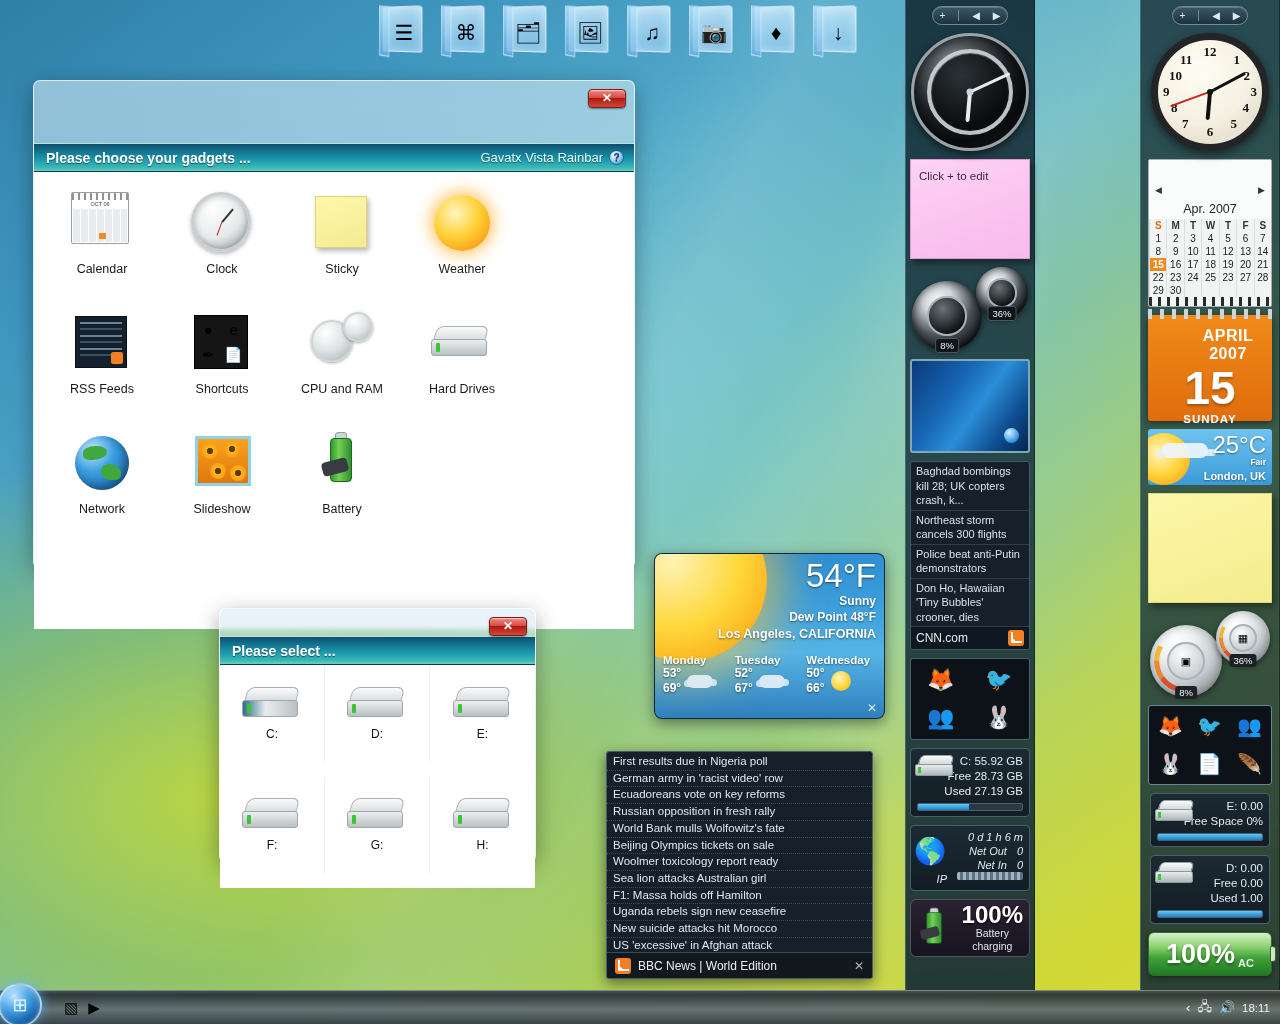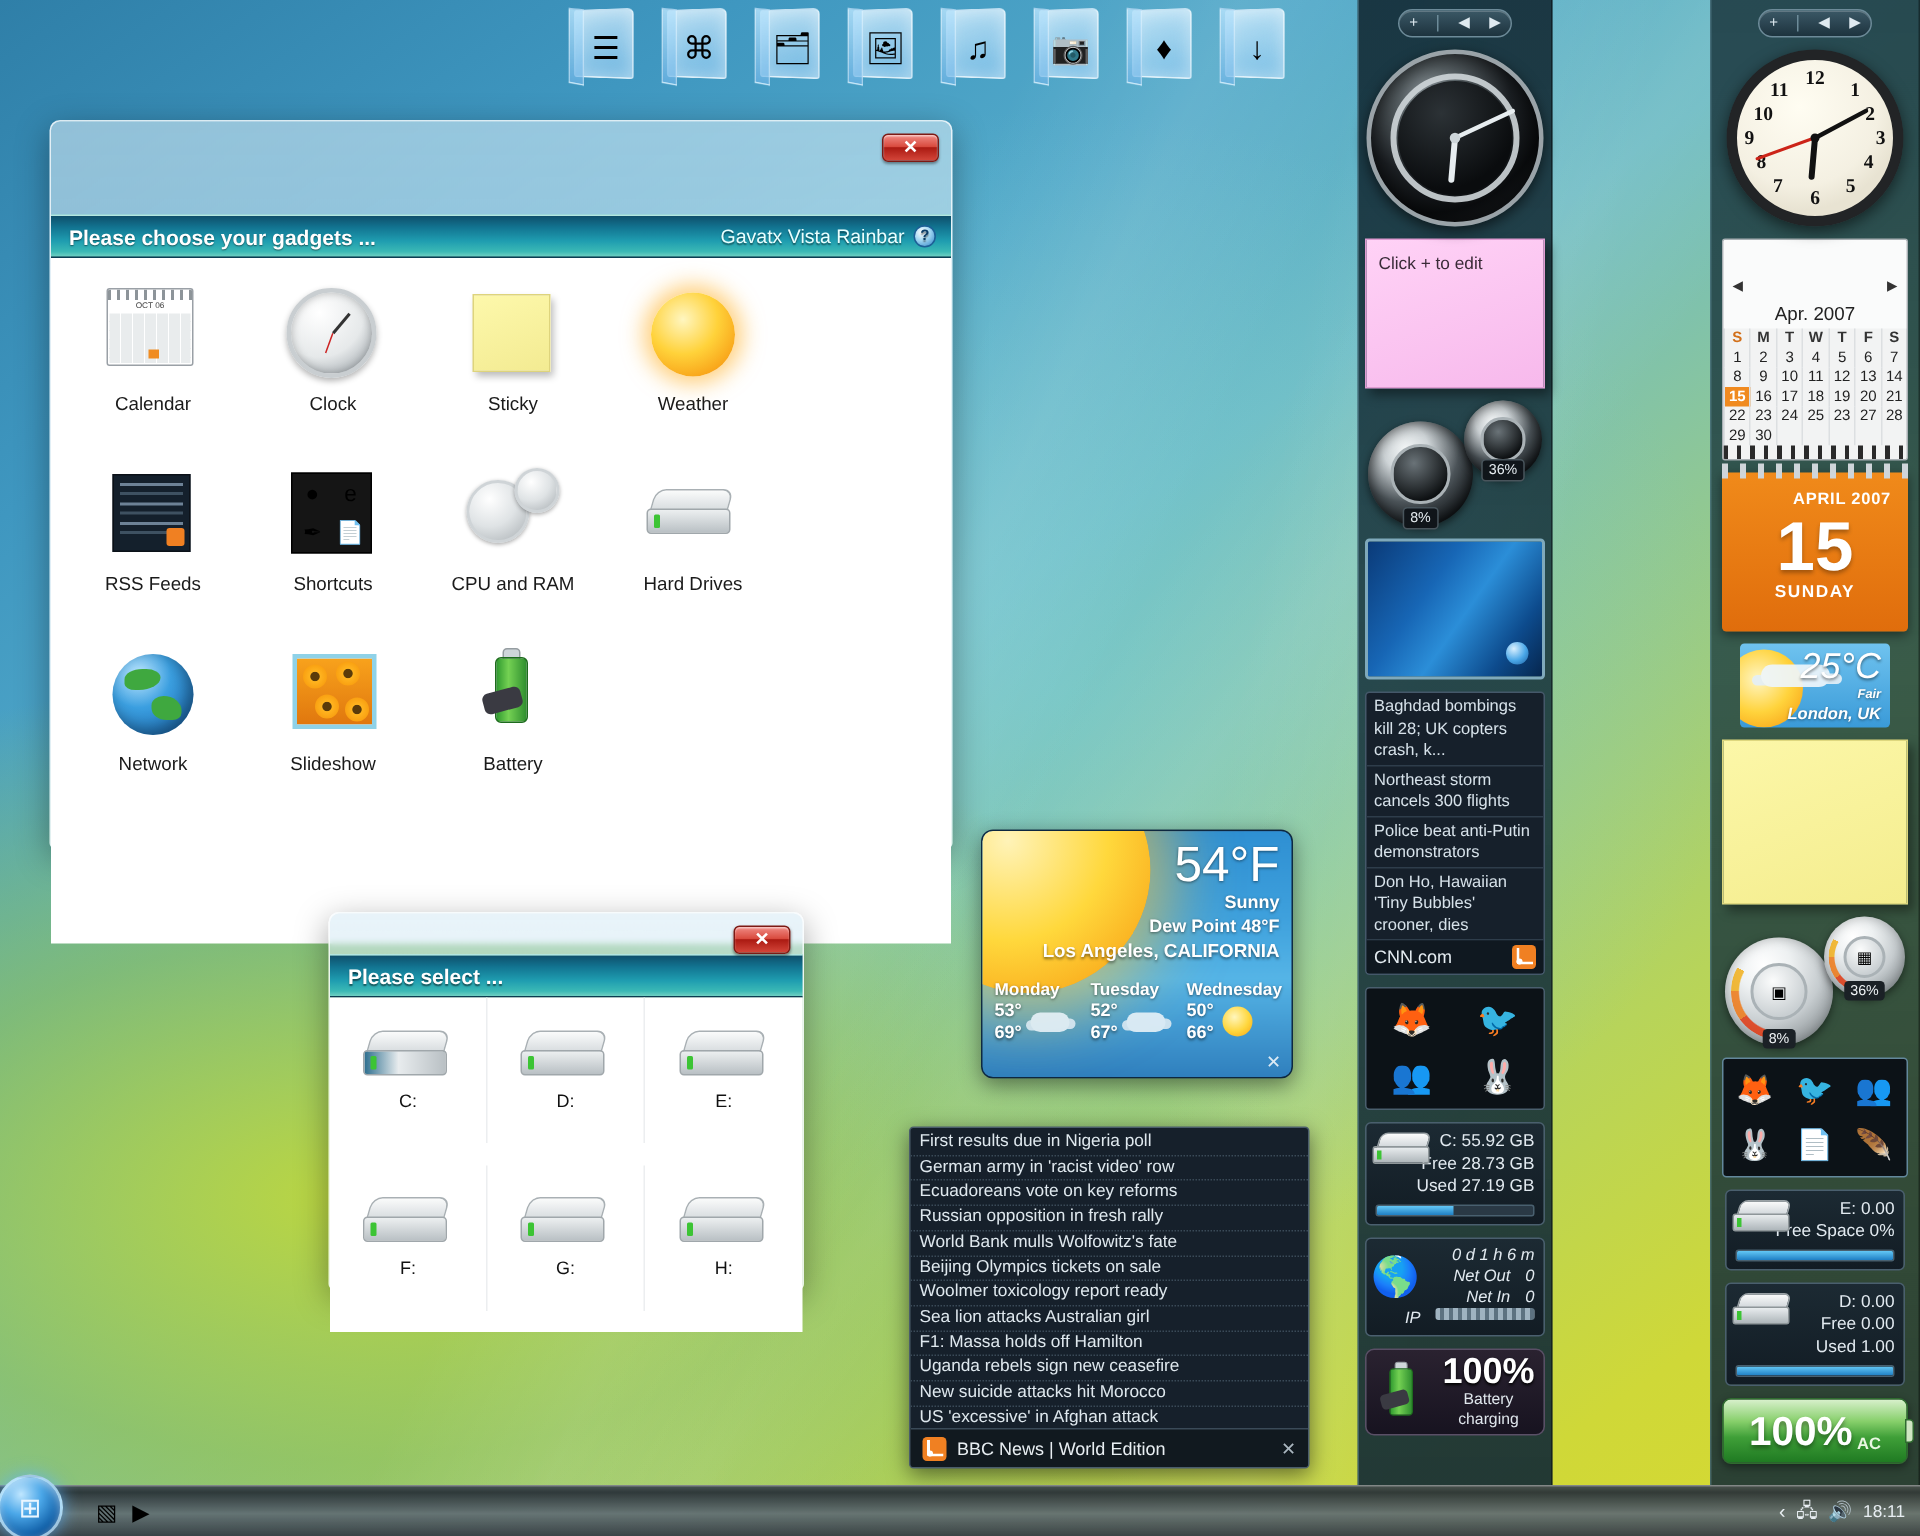--- a/index.html
+++ b/index.html
@@ -133,21 +133,21 @@
 
   
   #drive-dialog { left:219px; top:608px; width:317px; height:252px; }
   #dd-grid { display:flex; flex-wrap:wrap; height:223px; }
   .dd-item { width:105px; height:97px; display:flex; flex-direction:column; align-items:center; justify-content:center;
              border-right:1px solid #eceef0; cursor:pointer; }
   .dd-label{ font-size:12px; color:#111; margin-top:6px;}
 
   
   #weather-gadget {
-    position:absolute; left:654px; top:553px; width:208px; height:166px;
+    position:absolute; left:654px; top:553px; width:231px; height:166px;
     border-radius:8px; overflow:hidden;
     border:1px solid rgba(10,30,50,0.9);
     box-shadow:0 4px 14px rgba(0,0,0,0.45);
     background: linear-gradient(180deg,#2e8fd2 0%, #3ea0dc 35%, #55b4e6 60%, #2f7fbd 100%);
     color:#fff; font-size:12px;
   }
   #weather-gadget .bigsun{
     position:absolute; left:-52px; top:-56px; width:164px; height:164px; border-radius:50%;
     background: radial-gradient(circle at 42% 38%, #fff3b8, #ffd83c 48%, #f9a81a 85%);
     box-shadow:0 0 40px 18px rgba(255,200,60,0.55);
@@ -308,26 +308,26 @@
   #r-cal th{ font-size:10px; color:#333; font-weight:bold; padding:1px 0; border-left:1px solid #dcdfe1;}
   #r-cal th.sun{ color:#d2701a;}
   #r-cal td{ font-size:10px; color:#222; text-align:center; padding:1px 0; border-left:1px solid #dcdfe1;}
   #r-cal td.sel{ background:#f08a1f; color:#fff; font-weight:bold;}
   #r-cal .perf{ height:9px; background:repeating-linear-gradient(90deg,#2a2a2a 0 3px, #f2f3f3 3px 9px);}
 
   #r-date{ width:124px; height:106px; background:linear-gradient(180deg,#f08a1a,#e06d0c); border-radius:3px;
     position:relative; color:#fff; text-align:center; padding-top:12px; box-shadow:0 2px 7px rgba(0,0,0,0.45);}
   #r-date .rings{ position:absolute; top:-6px; left:0; right:0; height:10px;
     background:repeating-linear-gradient(90deg,#cfd5d9 0 4px, transparent 4px 12px);}
-  #r-date .my{ font-size:11px; font-weight:bold; letter-spacing:0.5px;margin-left:36px;}
+  #r-date .my{ font-size:16px; font-weight:bold; letter-spacing:0.5px;margin-left:36px;}
   #r-date .dd{ font-size:46px; font-weight:bold; line-height:50px; text-shadow:0 2px 3px rgba(0,0,0,0.3);}
   #r-date .dw{ font-size:11.5px; font-weight:bold; letter-spacing:1px;}
 
-  #r-weather{ width:100px; height:56px; border-radius:3px; position:relative; overflow:hidden;
-    background:linear-gradient(180deg,#6fc3ef,#3a9ad8); color:#fff;font-style:italic;}
+  #r-weather{ width:124px; height:56px; border-radius:3px; position:relative; overflow:hidden;
+    background:linear-gradient(180deg,#6fc3ef,#3a9ad8); color:#fff;}
   #r-weather .sun{ position:absolute; left:-10px; top:4px; width:52px;height:52px;border-radius:50%;
     background:radial-gradient(circle at 42% 38%,#fff6c4,#ffd33c 50%,#f8a418 88%);}
   #r-weather .cl{ position:absolute; left:14px; top:14px; width:46px;height:15px;background:#eef6fb;border-radius:10px;
     box-shadow:-10px 3px 0 -4px #e4eff7, 12px 2px 0 -4px #e4eff7; opacity:.92;}
   #r-weather .t{ position:absolute; right:6px; top:2px; font-size:24px; font-weight:300; text-shadow:0 1px 2px rgba(0,0,0,0.45);}
   #r-weather .f{ position:absolute; right:6px; top:28px; font-size:8.5px; font-weight:bold; text-shadow:0 1px 2px rgba(0,0,0,0.45);}
   #r-weather .l{ position:absolute; right:6px; bottom:3px; font-size:11px; font-weight:bold; text-shadow:0 1px 2px rgba(0,0,0,0.45);}
 
   #r-note{ width:124px; height:110px; background:linear-gradient(160deg,#fcf7a8,#f4ed8e); border:1px solid #ded77e;
     box-shadow:3px 4px 7px rgba(0,0,0,0.4);}

